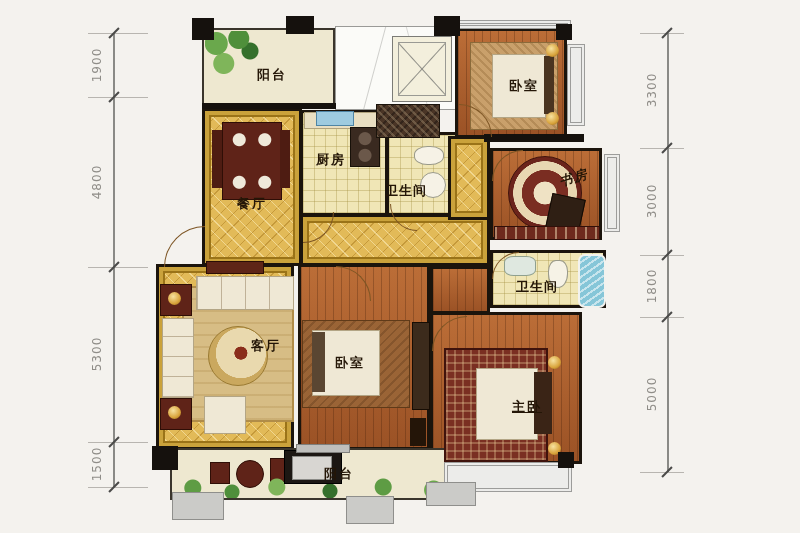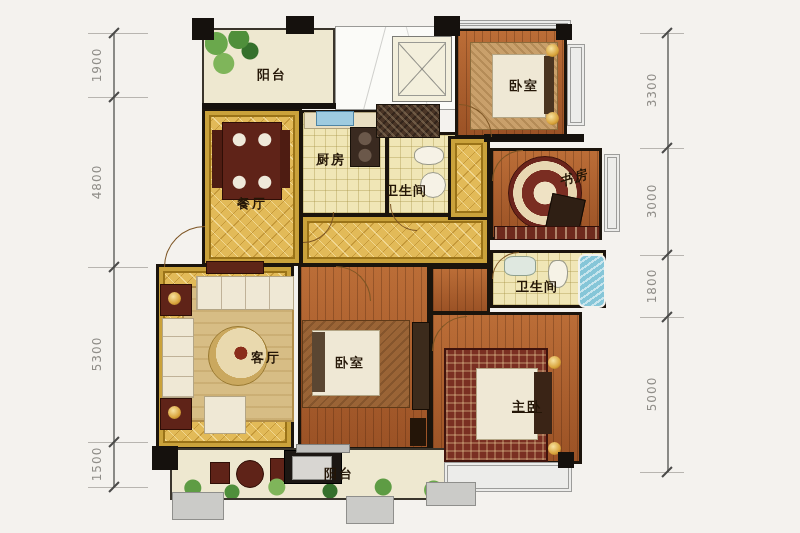--- a/index.html
+++ b/index.html
@@ -219,18 +219,18 @@
   <div class="arc arc-tr" style="left:336px;top:266px;width:34px;height:34px;"></div>
   <div class="arc arc-tl" style="left:432px;top:316px;width:34px;height:34px;"></div>
 
   <div class="label" style="left:272px;top:75px;">阳台</div>
   <div class="label" style="left:524px;top:86px;">卧室</div>
   <div class="label" style="left:252px;top:204px;">餐厅</div>
   <div class="label" style="left:331px;top:160px;">厨房</div>
   <div class="label small" style="left:406px;top:191px;">卫生间</div>
   <div class="label" style="left:574px;top:178px;font-style:italic;transform:translate(-50%,-50%) rotate(-16deg);">书房</div>
   <div class="label small" style="left:537px;top:287px;">卫生间</div>
-  <div class="label" style="left:266px;top:358px;">客厅</div>
+  <div class="label" style="left:266px;top:346px;">客厅</div>
   <div class="label" style="left:350px;top:363px;">卧室</div>
   <div class="label" style="left:527px;top:407px;text-decoration:underline;">主卧</div>
   <div class="label" style="left:339px;top:474px;">阳台</div>
 
 </div>
 
 </body></html>

